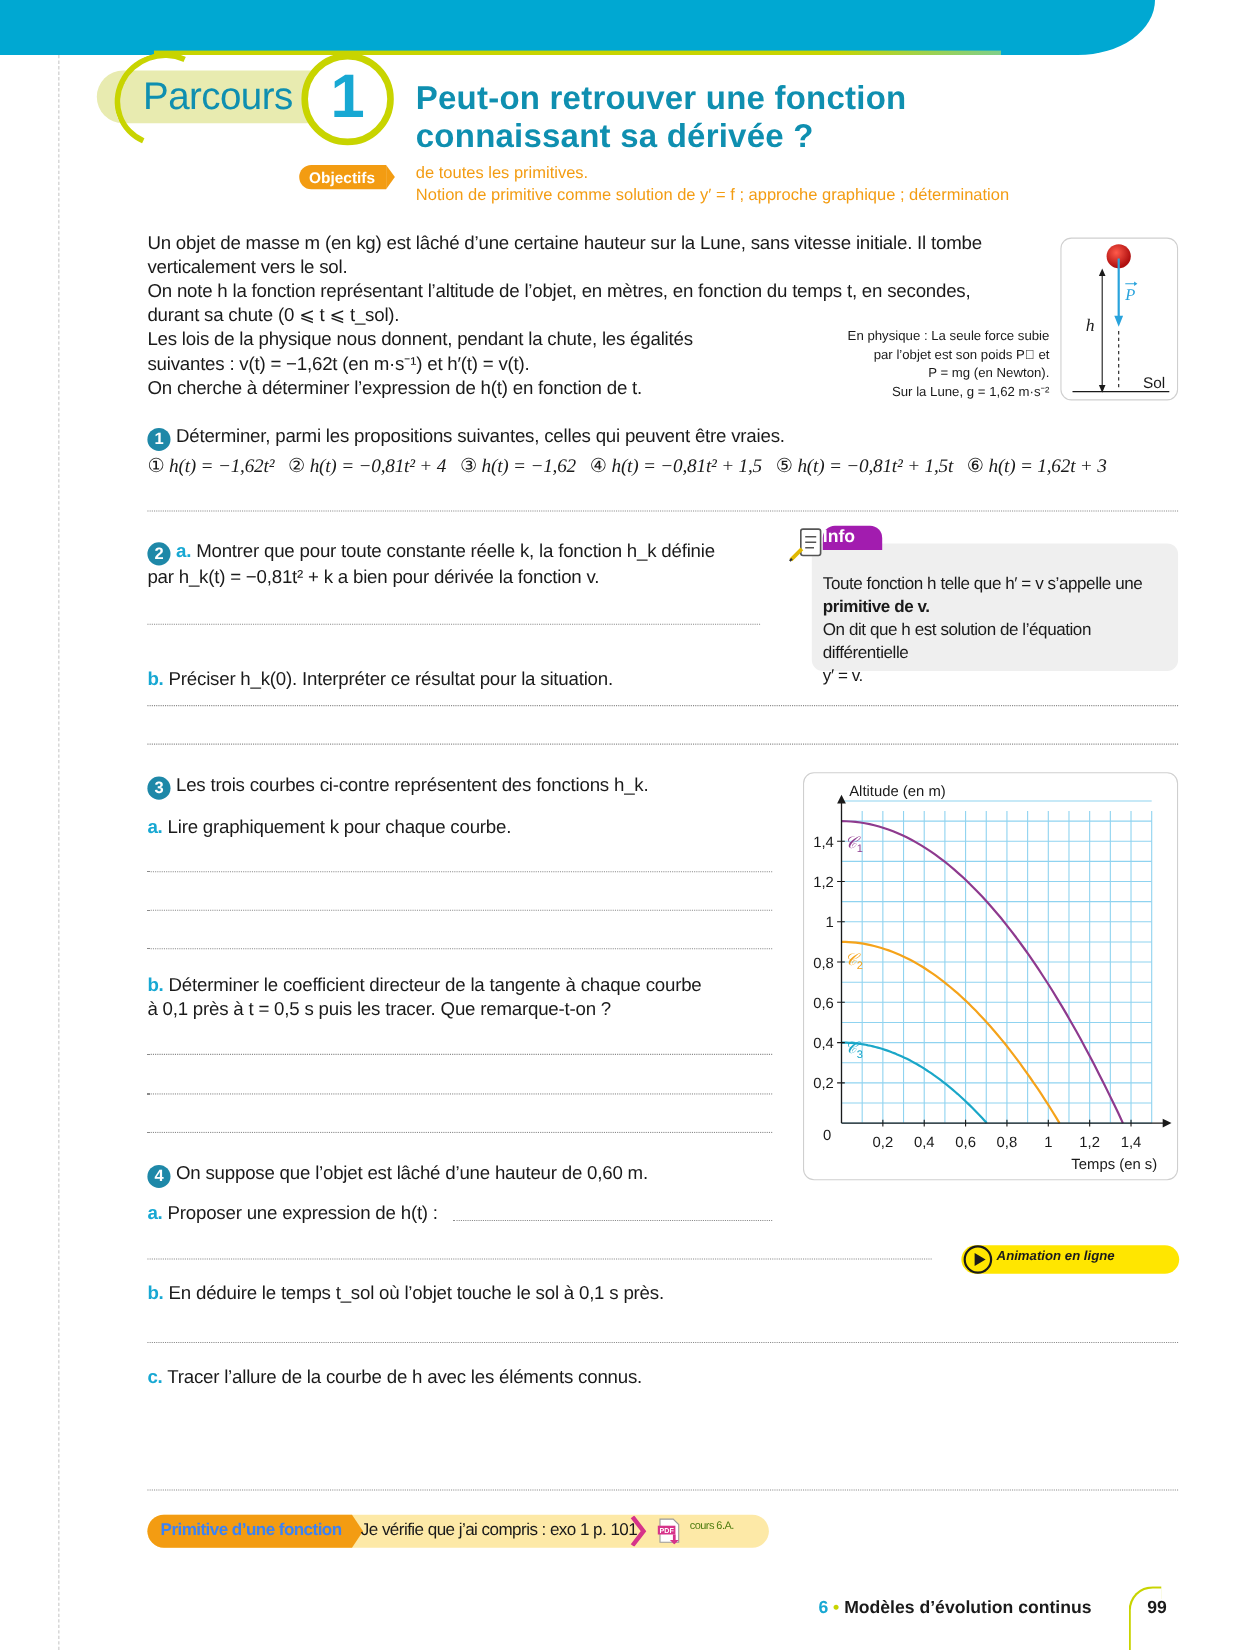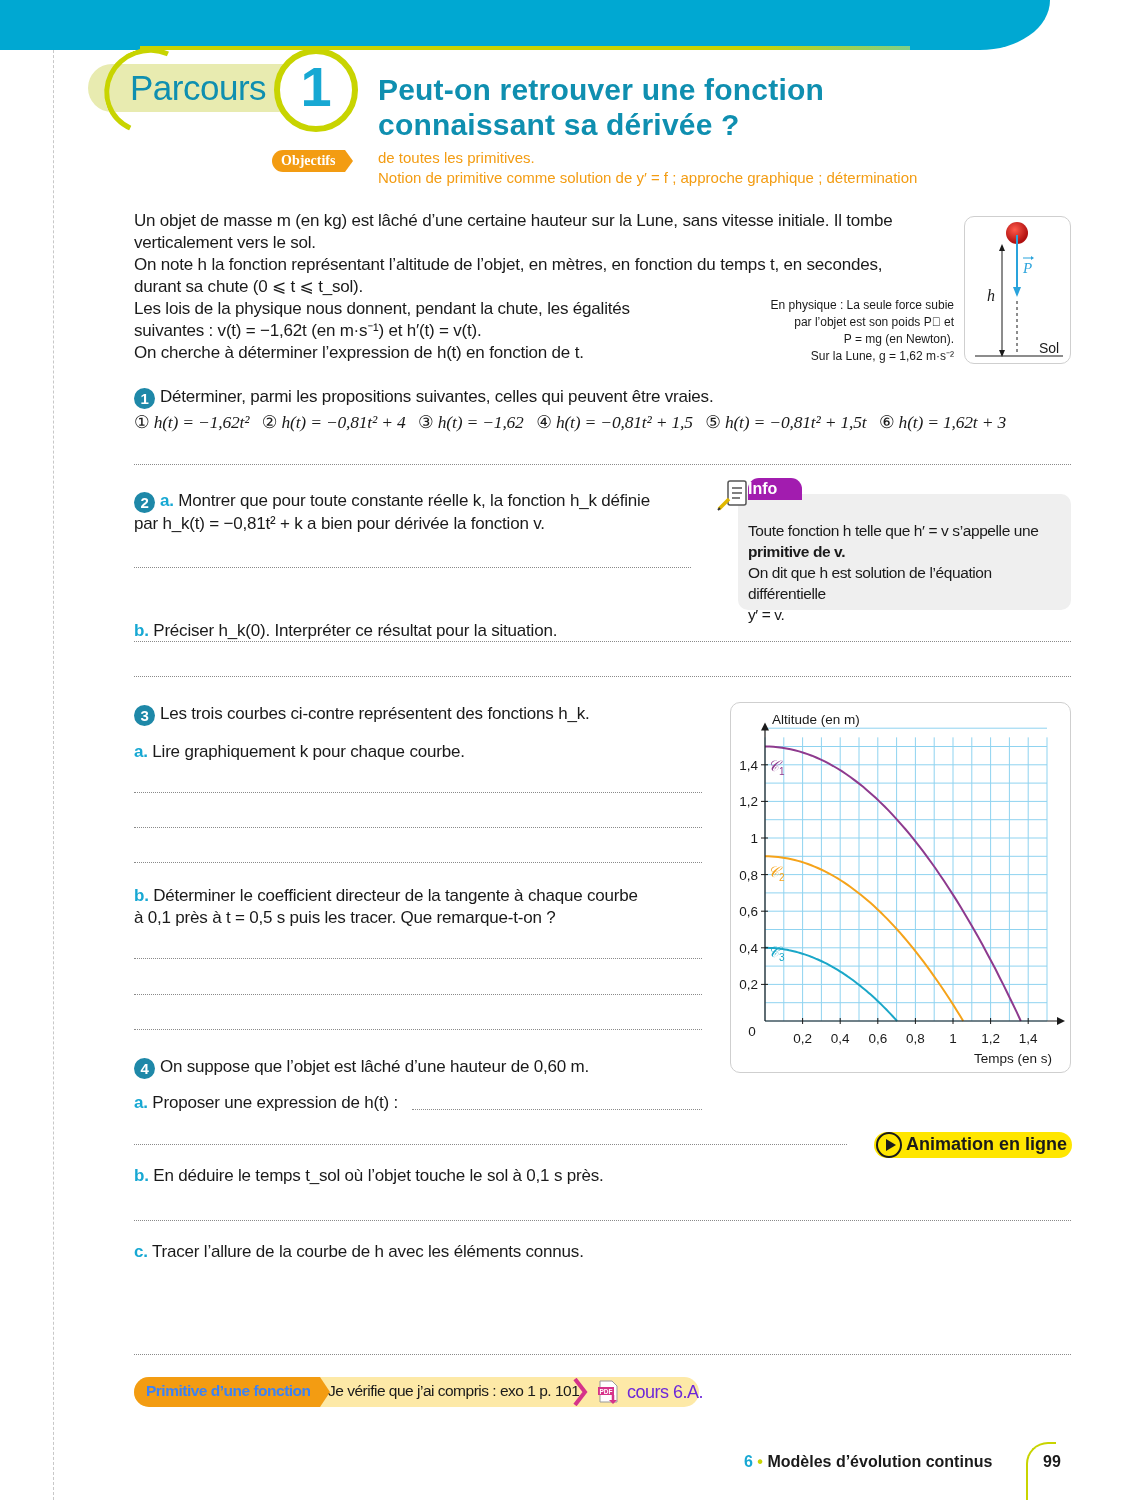--- a/index.html
+++ b/index.html
@@ -11,44 +11,44 @@
   i, .m { font-family:"Liberation Serif", serif; font-style:italic; }
   .cut-line { position:absolute; left:53px; top:0; width:0; height:1500px; border-left:1px dashed #c8c8c8; }
   .top-band { position:absolute; left:0; top:0; width:1050px; height:50px; background:#00a8d2; border-bottom-right-radius:70px 50px; }
   .top-band-line { position:absolute; left:140px; top:46px; width:770px; height:4px; background:linear-gradient(90deg,#c8d400,#c8d400 80%,#7fcf8a); }
   .parcours-pill { position:absolute; left:88px; top:64px; width:220px; height:48px; background:#e8ebb0; border-radius:24px 0 0 24px; }
   .parcours-arc { position:absolute; left:104px; top:48px; width:90px; height:86px; border:5px solid #c8d400; border-right-color:transparent; border-bottom-color:transparent; border-radius:50%; transform:rotate(-20deg); }
   .parcours-label { position:absolute; left:130px; top:68px; font-size:35px; color:#0f8fb0; letter-spacing:-0.5px; }
   .num-circle { position:absolute; left:274px; top:48px; width:84px; height:84px; border:6px solid #c8d400; border-radius:50%; background:#fff; }
   .num-label { position:absolute; left:274px; top:54px; width:84px; text-align:center; font-size:56px; font-weight:bold; color:#17a8d3; }
   .title { position:absolute; left:378px; top:72px; font-size:30px; line-height:35px; font-weight:bold; color:#0f8fb0; letter-spacing:0.2px; }
-  .obj-badge { position:absolute; left:272px; top:150px; height:22px; padding:0 10px 0 9px; background:#f39c12; color:#fff; font-size:14px; font-weight:bold; line-height:22px; border-radius:11px 0 0 11px;font-family:Liberation Serif, serif; }
+  .obj-badge { position:absolute; left:272px; top:150px; height:22px; padding:0 10px 0 9px; background:#f39c12; color:#fff; font-size:14px; font-weight:bold; line-height:22px; border-radius:11px 0 0 11px; }
   .obj-badge:after { content:""; position:absolute; right:-8px; top:0; border-left:8px solid #f39c12; border-top:11px solid transparent; border-bottom:11px solid transparent; }
   .obj-text { position:absolute; left:378px; top:148px; width:600px; font-size:15px; line-height:20px; color:#f39c12; }
   .phys-note { position:absolute; left:740px; top:297px; width:214px; text-align:right; font-size:12px; line-height:17px; color:#1a1a1a; }
   .diagram { position:absolute; left:964px; top:216px; width:107px; height:148px; border:1px solid #cfcfcf; border-radius:10px; background:#fff; }
   .qnum { display:inline-block; width:21px; height:21px; border-radius:50%; background:#1e88a8; color:#fff; font-weight:bold; font-size:15px; text-align:center; line-height:21px; margin-right:5px; vertical-align:-2px; }
   .lbl { color:#17a8d3; font-weight:bold; }
   .dots { position:absolute; height:0; border-top:1.5px dotted #8a8a8a; }
   .info-box { position:absolute; left:738px; top:494px; width:333px; height:116px; background:#efefef; border-radius:10px; }
   .info-tab { position:absolute; left:748px; top:478px; width:54px; height:22px; background:#a21caf; border-radius:11px 11px 0 0; color:#fff; font-weight:bold; font-size:16px; line-height:22px; }
   .info-text { position:absolute; left:748px; top:520px; width:320px; font-size:15.5px; line-height:21px; color:#1a1a1a; letter-spacing:-0.4px; }
   .graph-frame { position:absolute; left:730px; top:702px; width:341px; height:371px; border:1px solid #cfcfcf; border-radius:10px; background:#fff; }
   .anim-btn { position:absolute; left:874px; top:1132px; width:198px; height:26px; background:#ffe600; border-radius:13px; }
-  .anim-label { position:absolute; left:906px; top:1134px; font-size:18px; font-weight:bold; color:#1a1a1a; }
+  .anim-label { position:absolute; left:906px; top:1134px; font-size:12px; font-weight:bold; color:#1a1a1a;font-style:italic; }
   .anim-icon { position:absolute; left:876px; top:1132px; width:26px; height:26px; border:2.5px solid #1a1a1a; border-radius:50%; background:#ffe600; }
   .anim-icon:after { content:""; position:absolute; left:8px; top:5px; border-left:10px solid #1a1a1a; border-top:6px solid transparent; border-bottom:6px solid transparent; }
   .bottom-bar { position:absolute; left:134px; top:1377px; width:565px; height:30px; background:#fde9a7; border-radius:15px; }
   .bottom-orange { position:absolute; left:134px; top:1377px; width:186px; height:30px; background:#f39c12; border-radius:15px 0 0 15px; }
   .bottom-orange:after { content:""; position:absolute; right:-10px; top:0; border-left:10px solid #f39c12; border-top:15px solid transparent; border-bottom:15px solid transparent; }
   .bottom-t1 { position:absolute; left:146px; top:1382px; font-size:15.5px; font-weight:bold; color:#3b82f6; letter-spacing:-0.5px; }
   .bottom-t2 { position:absolute; left:328px; top:1382px; font-size:15.5px; color:#1a1a1a; letter-spacing:-0.5px; }
   .bottom-chev { position:absolute; left:572px; top:1378px; width:16px; height:28px; }
   .pdf-icon { position:absolute; left:597px; top:1380px; width:22px; height:24px; }
-  .bottom-t3 { position:absolute; left:627px; top:1382px; font-size:18px; color:#6d28d9; letter-spacing:-0.5px; }
+  .bottom-t3 { position:absolute; left:627px; top:1382px; font-size:10px; color:#4d7c0f; letter-spacing:-0.5px; }
   .footer-chap { position:absolute; left:744px; top:1453px; font-size:16px; font-weight:bold; color:#1a1a1a; }
   .footer-chap .n { color:#17a8d3; }
   .footer-chap .d { color:#c8d400; }
   .footer-page { position:absolute; left:1043px; top:1453px; font-size:16px; font-weight:bold; color:#1a1a1a; }
   .footer-arc { position:absolute; left:1026px; top:1442px; width:30px; height:70px; border-left:2.5px solid #c8d400; border-top:2.5px solid #c8d400; border-radius:22px 0 0 0; }
 </style>
 </head>
 <body>
 
 <div class="cut-line"></div>
@@ -124,21 +124,21 @@
     <span><span>⑥</span> <i>h(t) = 1,62t + 3</i></span>
   </div>
 </div>
 <div class="dots" style="left:134px; top:464px; width:937px;"></div>
 
 <div class="abs txt" style="left:134px; top:490px; width:570px;">
   <div><span class="qnum">2</span><span class="lbl">a.</span> <span>Montrer que pour toute constante réelle k, la fonction h_k définie</span></div>
   <div>par h_k(t) = −0,81t² + k a bien pour dérivée la fonction v.</div>
 </div>
 <div class="dots" style="left:134px; top:567px; width:557px;"></div>
-<div class="abs txt" style="left:134px; top:620px; width:570px;">
+<div class="abs txt" style="left:134px; top:607px; width:570px;">
   <span class="lbl">b.</span> <span>Préciser h_k(0). Interpréter ce résultat pour la situation.</span>
 </div>
 <div class="dots" style="left:134px; top:641px; width:937px;"></div>
 <div class="dots" style="left:134px; top:676px; width:937px;"></div>
 
 <div class="info-box"></div>
 <div class="info-tab"><span>Info</span></div>
 <svg class="abs" style="left:716px; top:478px;" width="38" height="34" viewBox="0 0 38 34">
   <rect x="12" y="3" width="18" height="24" rx="2" fill="#fff" stroke="#555" stroke-width="1.5"></rect>
   <line x1="16" y1="10" x2="26" y2="10" stroke="#555" stroke-width="1.5"></line>

